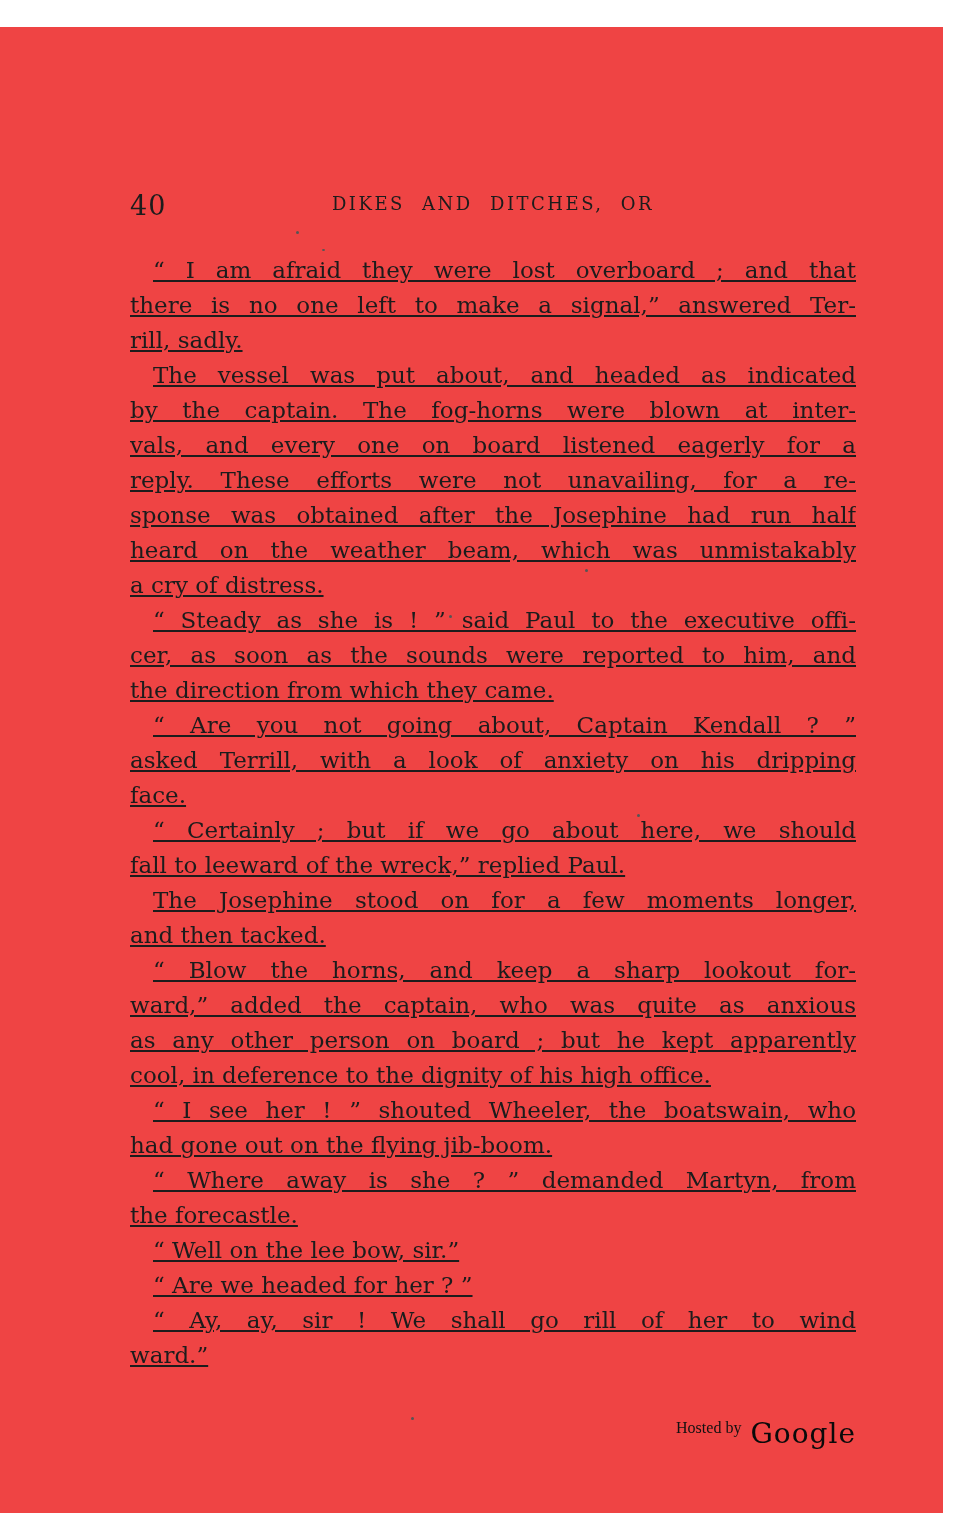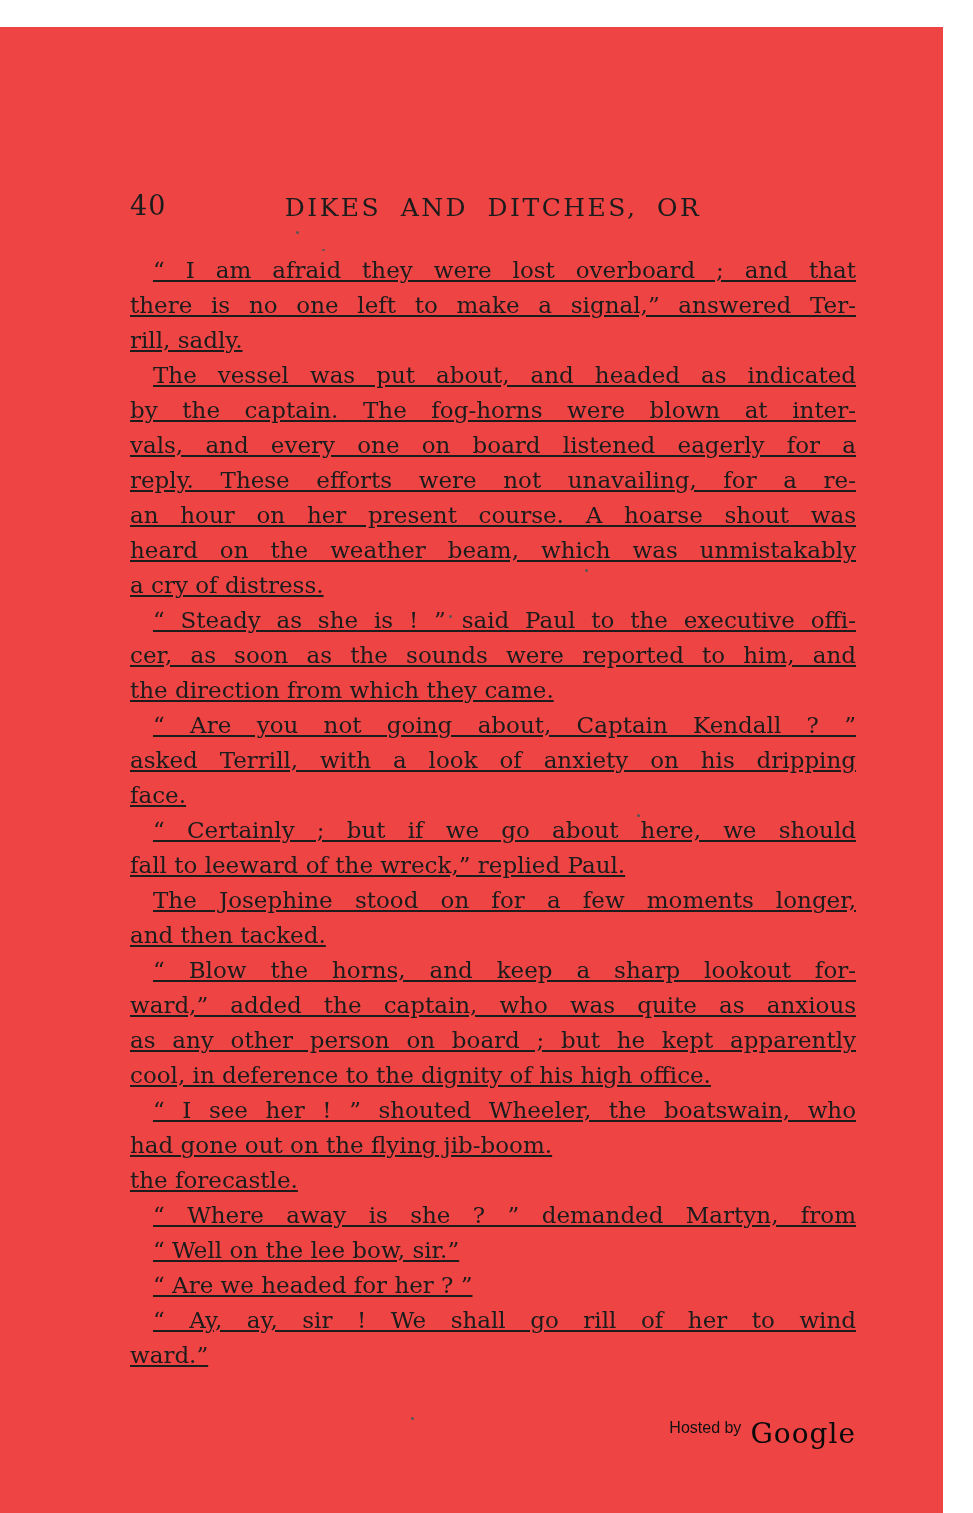--- a/index.html
+++ b/index.html
@@ -31,21 +31,21 @@
     top: 0;
     font-size: 27px;
     letter-spacing: 1px;
   }
   .running-title {
     position: absolute;
     left: 0;
     right: 0;
     top: 3px;
     text-align: center;
-    font-size: 25px;
+    font-size: 18px;
     letter-spacing: 2.5px;
     word-spacing: 9px;
     white-space: nowrap;
   }
   
   .page-body {
     position: absolute;
     top: 226px;
     left: 130px;
     width: 726px;
@@ -77,21 +77,21 @@
   .watermark {
     position: absolute;
     top: 1390px;
     left: 0;
     width: 856px;
     height: 60px;
     text-align: right;
     white-space: nowrap;
   }
   .hosted-by {
-    font-family: Liberation Sans, sans-serif;
+    font-family: Liberation Serif, serif;
     font-size: 16px;
     color: #111;
     vertical-align: 10px;
   }
   .google-logo {
     font-family: "DejaVu Serif", "Liberation Serif", serif;
     font-size: 28px;
     color: #0a0a0a;
     letter-spacing: 1px;
     margin-left: 4px;
@@ -109,41 +109,41 @@
 
   <div class="page-body">
 
   <div class="line first">“ I am afraid they were lost overboard ; and that</div>
       <div class="line">there is no one left to make a signal,” answered Ter-</div>
       <div class="line last">rill, sadly.</div>
       <div class="line first">The vessel was put about, and headed as indicated</div>
       <div class="line">by the captain.  The fog-horns were blown at inter-</div>
       <div class="line">vals, and every one on board listened eagerly for a</div>
       <div class="line">reply.  These efforts were not unavailing, for a re-</div>
-      <div class="line">an hour on her present course.  A hoarse shout was</div>
+      <div class="line">sponse was obtained after the Josephine had run half</div>
       <div class="line">heard on the weather beam, which was unmistakably</div>
       <div class="line last">a cry of distress.</div>
       <div class="line first">“ Steady as she is ! ” said Paul to the executive offi-</div>
       <div class="line">cer, as soon as the sounds were reported to him, and</div>
       <div class="line last">the direction from which they came.</div>
       <div class="line first">“ Are you not going about, Captain Kendall ? ”</div>
       <div class="line">asked Terrill, with a look of anxiety on his dripping</div>
       <div class="line last">face.</div>
       <div class="line first">“ Certainly ; but if we go about here, we should</div>
       <div class="line last">fall to leeward of the wreck,” replied Paul.</div>
       <div class="line first">The Josephine stood on for a few moments longer,</div>
       <div class="line last">and then tacked.</div>
       <div class="line first">“ Blow the horns, and keep a sharp lookout for-</div>
       <div class="line">ward,” added the captain, who was quite as anxious</div>
       <div class="line">as any other person on board ; but he kept apparently</div>
       <div class="line last">cool, in deference to the dignity of his high office.</div>
       <div class="line first">“ I see her ! ” shouted Wheeler, the boatswain, who</div>
       <div class="line last">had gone out on the flying jib-boom.</div>
+      <div class="line first">“ Where away is she ? ” demanded  Martyn,  from</div>
       <div class="line last">the forecastle.</div>
-      <div class="line first">“ Where away is she ? ” demanded  Martyn,  from</div>
       <div class="line first last">“ Well on the lee bow, sir.”</div>
       <div class="line first last">“ Are we headed for her ? ”</div>
       <div class="line first">“ Ay, ay, sir !   We shall go rill of her to wind</div>
       <div class="line last">ward.”</div>
     </div>
 
   <div class="speck" style="left:296px; top:204px; width:3px; height:3px;"></div>
   <div class="speck" style="left:322px; top:222px; width:3px; height:2px;"></div>
   <div class="speck" style="left:585px; top:542px; width:3px; height:3px;"></div>
   <div class="speck" style="left:449px; top:588px; width:3px; height:3px;"></div>

